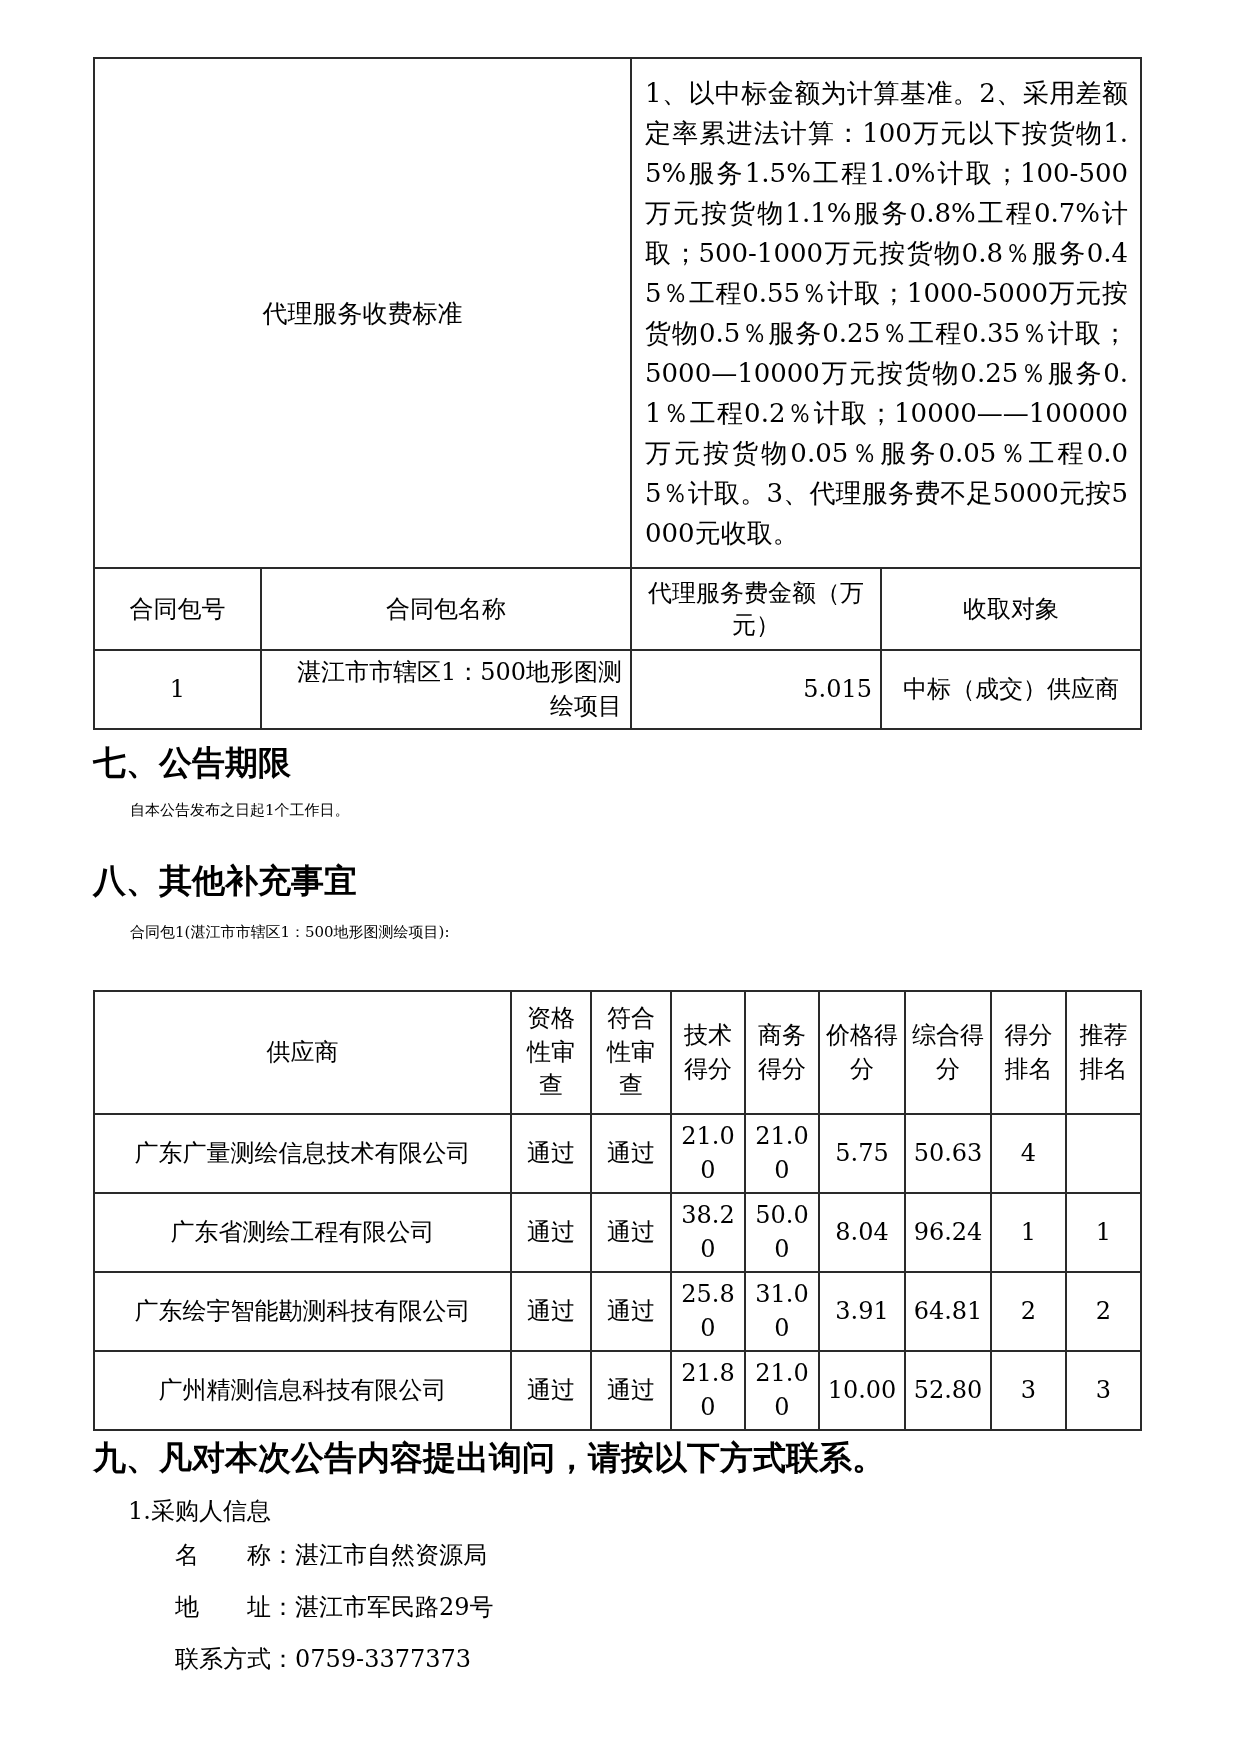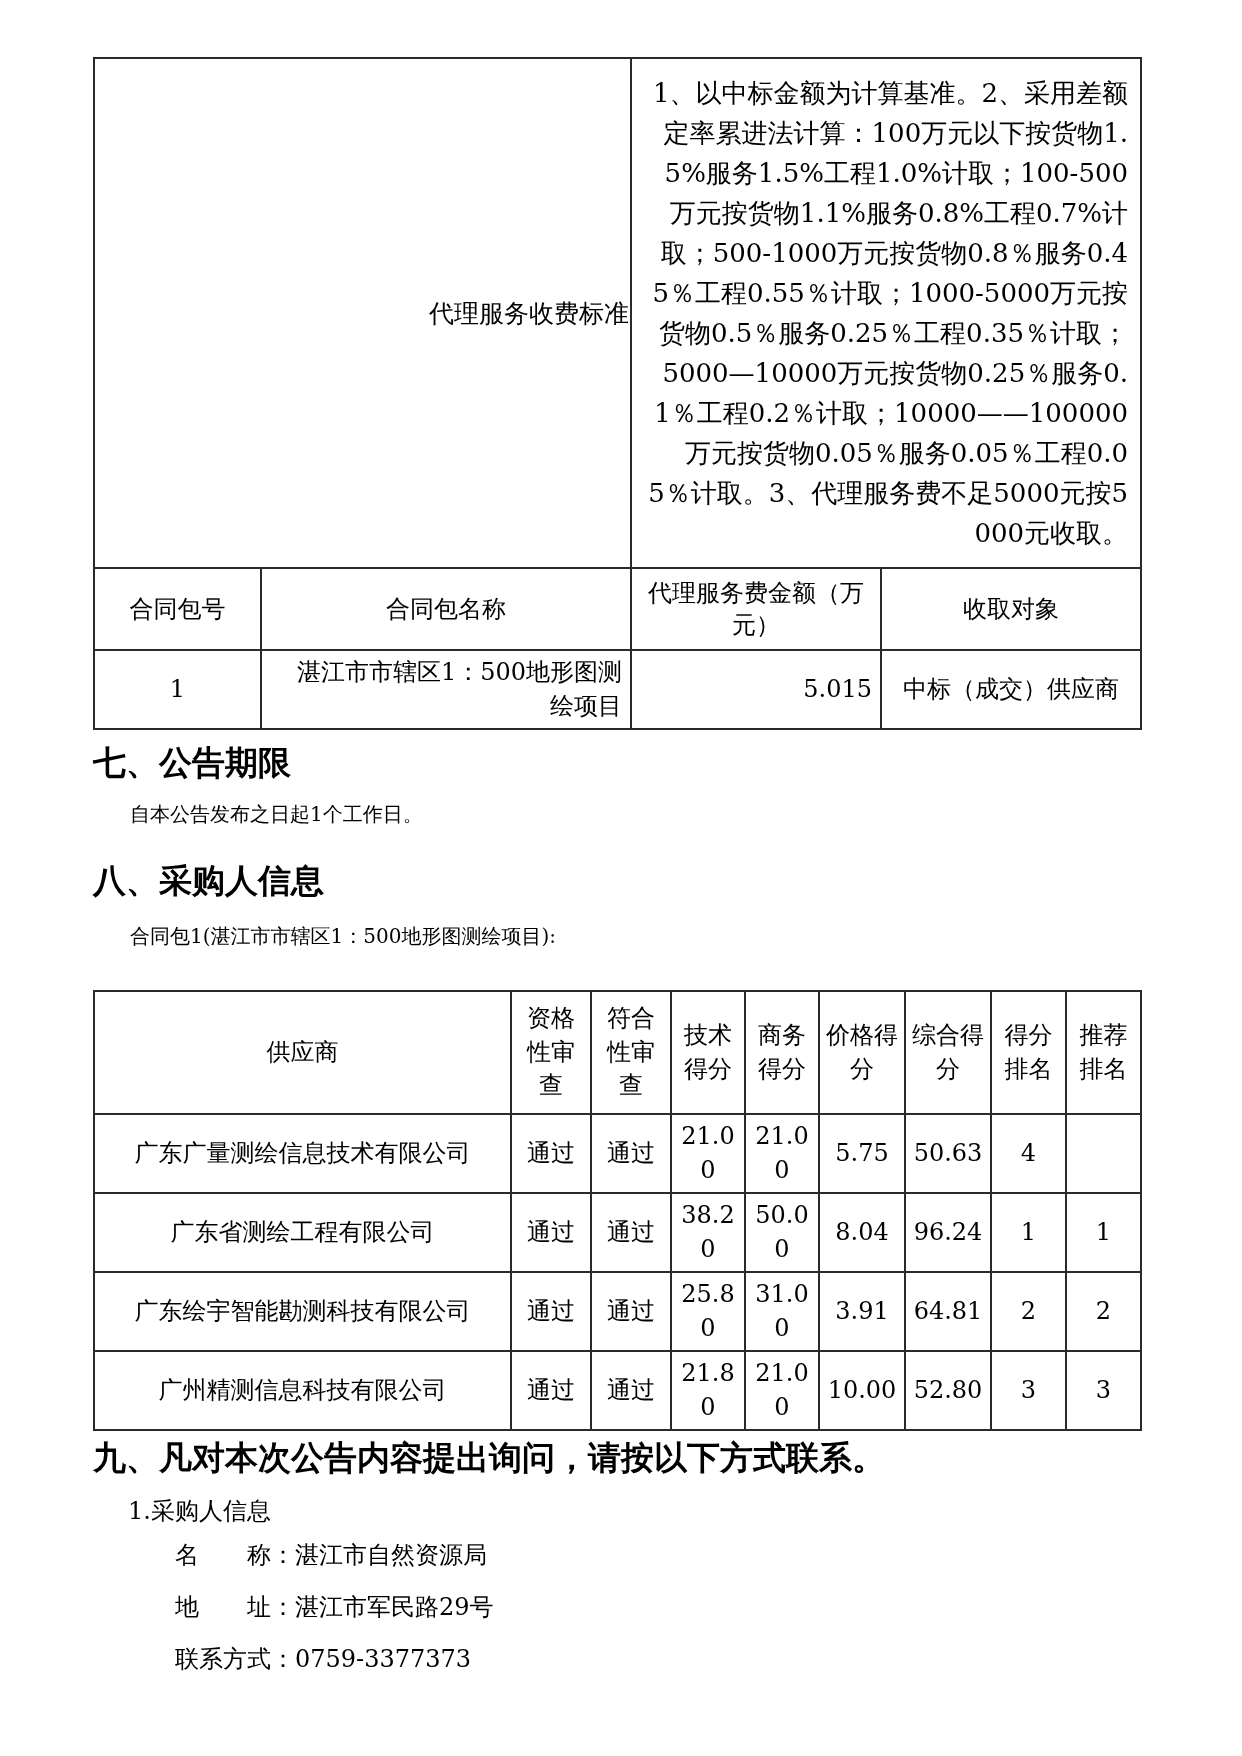--- a/index.html
+++ b/index.html
@@ -8,21 +8,21 @@
     width:1242px;height:1756px;
     background:#ffffff;
     font-family:"DejaVu Serif","Liberation Serif",serif;
     color:#000;
   }
   table{border-collapse:collapse;table-layout:fixed;}
   td{border:2px solid #2a2a2a;overflow:hidden;}
 
   
   .fee-table{position:absolute;left:93px;top:57px;width:1047px;}
-  .fee-table td{vertical-align:middle;text-align:right;}
+  .fee-table td{vertical-align:middle;}
   .fee-standard-label{
     text-align:center;font-size:25px;
   }
   .fee-standard-text{
     vertical-align:top;
     font-size:26px;line-height:40px;
     padding:8px 12px 8px 13px;
     text-align:justify;
     word-break:break-all;
   }
@@ -37,21 +37,21 @@
   .fee-row .c-target{text-align:center;}
 
   
   .h-sec{
     position:absolute;left:93px;
     font-size:33px;font-weight:bold;line-height:1.25;
     white-space:nowrap;
   }
   .p-body{
     position:absolute;left:130px;
-    font-size:20px;line-height:1.4;white-space:nowrap;
+    font-size:15px;line-height:1.4;white-space:nowrap;
   }
 
   
   .score-table{position:absolute;left:93px;top:990px;width:1047px;}
   .score-table td{vertical-align:middle;text-align:center;font-size:24px;line-height:1.4;padding:2px 6px;}
   .score-head td{height:117px;}
   .score-row td{height:73px;}
   .score-row .c-num{word-break:break-all;}
   .score-row .c-supplier{padding:2px 6px;margin-left:27px;}
 
@@ -89,21 +89,21 @@
       <td class="c-name">湛江市市辖区1：500地形图测绘项目</td>
       <td class="c-amount">5.015</td>
       <td class="c-target">中标（成交）供应商</td>
     </tr>
   </tbody>
     </table>
 
   <div class="h-sec" style="top:742px">七、公告期限</div>
   <div class="p-body" style="top:800px">自本公告发布之日起1个工作日。</div>
 
-  <div class="h-sec" style="top:860px">八、采购人信息</div>
+  <div class="h-sec" style="top:860px">八、其他补充事宜</div>
   <div class="p-body" style="top:922px">合同包1(湛江市市辖区1：500地形图测绘项目):</div>
 
   <table class="score-table">
     <colgroup>
       <col style="width:417px">
         <col style="width:80px">
         <col style="width:80px">
       <col style="width:74px">
         <col style="width:74px">
         <col style="width:86px">

